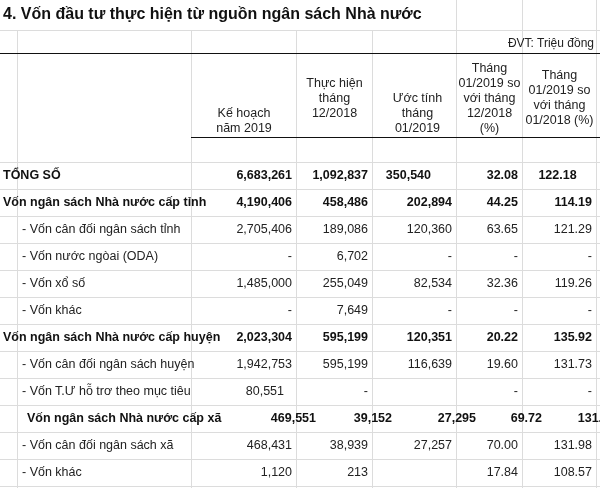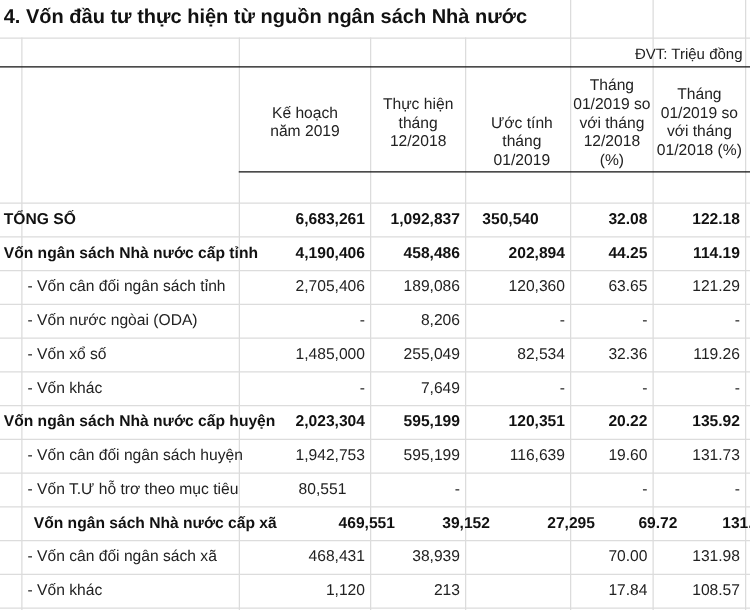--- a/index.html
+++ b/index.html
@@ -47,21 +47,21 @@
   <div class="grid-h" style="top:486px;"></div>
 
   <div class="thick" style="left:0; top:53px; width:600px;"></div>
   <div class="thick" style="left:191px; top:137px; width:409px;"></div>
 </div>
 
 <div class="title">4. Vốn đầu tư thực hiện từ nguồn ngân sách Nhà nước</div>
 <div class="unit">ĐVT: Triệu đồng</div>
 
 <div>
-  <div class="hdr" style="left:192px; width:104px;">
+  <div class="hdr" style="left:192px; width:104px;align-items:flex-end;">
     <div><span>Kế hoạch</span><br><span>năm 2019</span></div>
   </div>
   <div class="hdr" style="left:297px; width:75px;">
     <div><span>Thực hiện</span><br><span>tháng</span><br><span>12/2018</span></div>
   </div>
   <div class="hdr" style="left:376px; width:83px;align-items:flex-end;">
     <div><span>Ước tính</span><br><span>tháng</span><br><span>01/2019</span></div>
   </div>
   <div class="hdr" style="left:457px; width:65px;">
     <div><span>Tháng</span><br><span>01/2019 so</span><br><span>với tháng</span><br><span>12/2018 (%)</span></div>
@@ -71,42 +71,42 @@
   </div>
 </div>
 
 <div id="rows">
     <div class="row bold main" style="top: 162px;">
       <div class="lbl">TỔNG SỐ</div>
       <div class="cell" style="left: 192px; width: 100px;">6,683,261</div>
       <div class="cell" style="left: 297px; width: 71px;">1,092,837</div>
       <div class="cell" style="left: 352px; width: 79px;">350,540</div>
       <div class="cell" style="left: 457px; width: 61px;">32.08</div>
-      <div class="cell" style="left: 523px; width: 69px;">122.18</div>
+      <div class="cell" style="left: 523px; width: 69px; text-align: center;">122.18</div>
     </div>
     <div class="row bold main" style="top: 189px;">
       <div class="lbl">Vốn ngân sách Nhà nước cấp tỉnh</div>
       <div class="cell" style="left: 192px; width: 100px;">4,190,406</div>
       <div class="cell" style="left: 297px; width: 71px;">458,486</div>
       <div class="cell" style="left: 373px; width: 79px;">202,894</div>
       <div class="cell" style="left: 457px; width: 61px;">44.25</div>
       <div class="cell" style="left: 523px; width: 69px;">114.19</div>
     </div>
     <div class="row sub" style="top: 216px;">
       <div class="lbl">- Vốn cân đối ngân sách tỉnh</div>
       <div class="cell" style="left: 192px; width: 100px;">2,705,406</div>
       <div class="cell" style="left: 297px; width: 71px;">189,086</div>
       <div class="cell" style="left: 373px; width: 79px;">120,360</div>
       <div class="cell" style="left: 457px; width: 61px;">63.65</div>
       <div class="cell" style="left: 523px; width: 69px;">121.29</div>
     </div>
     <div class="row sub" style="top: 243px;">
       <div class="lbl">- Vốn nước ngòai (ODA)</div>
       <div class="cell" style="left: 192px; width: 100px;">-</div>
-      <div class="cell" style="left: 297px; width: 71px;">8,206</div>
+      <div class="cell" style="left: 297px; width: 71px;">6,702</div>
       <div class="cell" style="left: 373px; width: 79px;">-</div>
       <div class="cell" style="left: 457px; width: 61px;">-</div>
       <div class="cell" style="left: 523px; width: 69px;">-</div>
     </div>
     <div class="row sub" style="top: 270px; padding-left: 24px;">
       <div class="lbl">- Vốn xổ số</div>
       <div class="cell" style="left: 192px; width: 100px;">1,485,000</div>
       <div class="cell" style="left: 297px; width: 71px;">255,049</div>
       <div class="cell" style="left: 373px; width: 79px;">82,534</div>
       <div class="cell" style="left: 457px; width: 61px;">32.36</div>
@@ -131,37 +131,38 @@
     <div class="row sub" style="top: 351px;">
       <div class="lbl">- Vốn cân đối ngân sách huyện</div>
       <div class="cell" style="left: 192px; width: 100px;">1,942,753</div>
       <div class="cell" style="left: 297px; width: 71px;">595,199</div>
       <div class="cell" style="left: 373px; width: 79px;">116,639</div>
       <div class="cell" style="left: 457px; width: 61px;">19.60</div>
       <div class="cell" style="left: 523px; width: 69px;">131.73</div>
     </div>
     <div class="row sub" style="top: 378px;">
       <div class="lbl">- Vốn T.Ư hỗ trơ theo mục tiêu</div>
-      <div class="cell" style="left: 208px; width: 100px; text-align: center;">80,551</div>
+      <div class="cell" style="left: 184px; width: 100px;">80,551</div>
       <div class="cell" style="left: 297px; width: 71px;">-</div>
       <div class="cell" style="left: 457px; width: 61px;">-</div>
       <div class="cell" style="left: 523px; width: 69px;">-</div>
     </div>
     <div class="row bold main" style="top: 405px; margin-left: 24px;">
       <div class="lbl">Vốn ngân sách Nhà nước cấp xã</div>
       <div class="cell" style="left: 192px; width: 100px;">469,551</div>
       <div class="cell" style="left: 297px; width: 71px;">39,152</div>
       <div class="cell" style="left: 373px; width: 79px;">27,295</div>
       <div class="cell" style="left: 457px; width: 61px;">69.72</div>
       <div class="cell" style="left: 523px; width: 69px;">131.94</div>
     </div>
     <div class="row sub" style="top: 432px;">
       <div class="lbl">- Vốn cân đối ngân sách xã</div>
       <div class="cell" style="left: 192px; width: 100px;">468,431</div>
       <div class="cell" style="left: 297px; width: 71px;">38,939</div>
+      <div class="cell" style="left: 373px; width: 79px;">27,257</div>
       <div class="cell" style="left: 457px; width: 61px;">70.00</div>
       <div class="cell" style="left: 523px; width: 69px;">131.98</div>
     </div>
     <div class="row sub" style="top: 459px;">
       <div class="lbl">- Vốn khác</div>
       <div class="cell" style="left: 192px; width: 100px;">1,120</div>
       <div class="cell" style="left: 297px; width: 71px;">213</div>
       <div class="cell" style="left: 457px; width: 61px;">17.84</div>
       <div class="cell" style="left: 523px; width: 69px;">108.57</div>
     </div>

